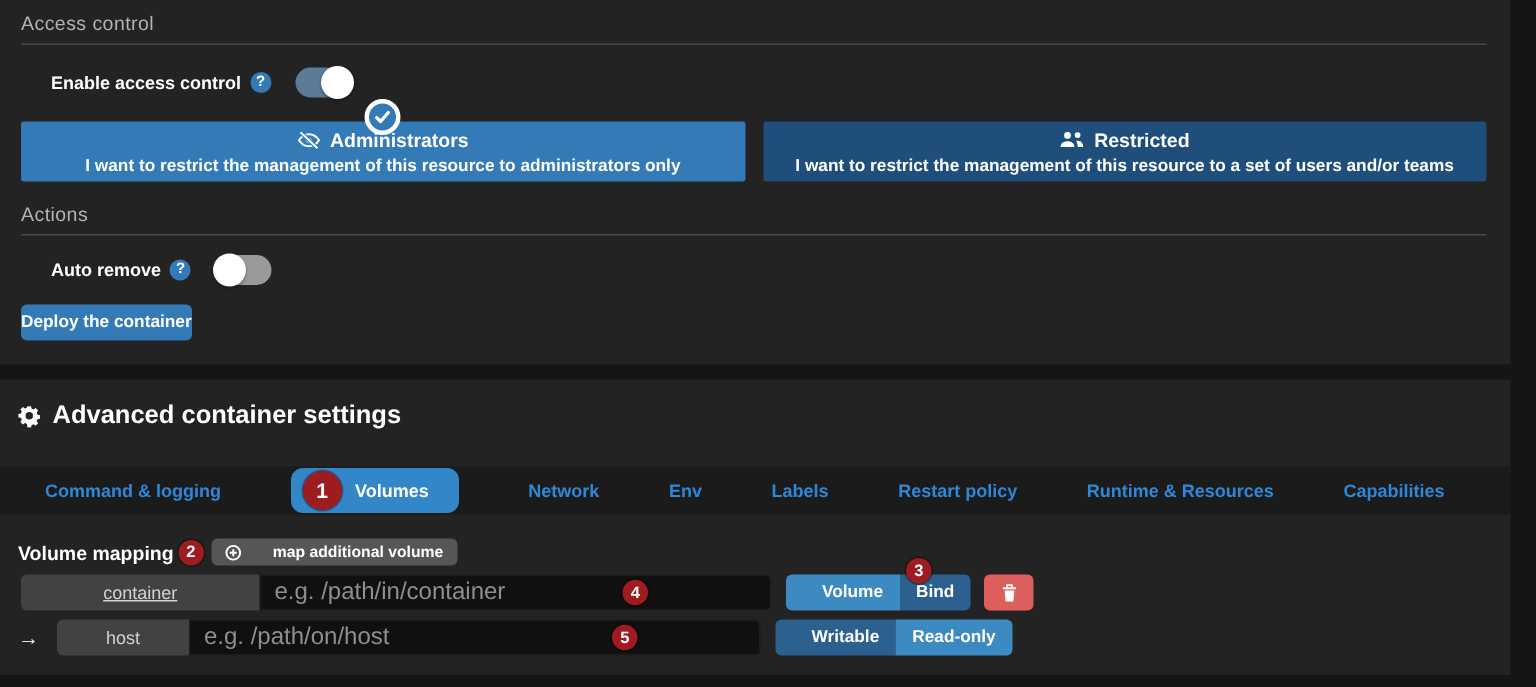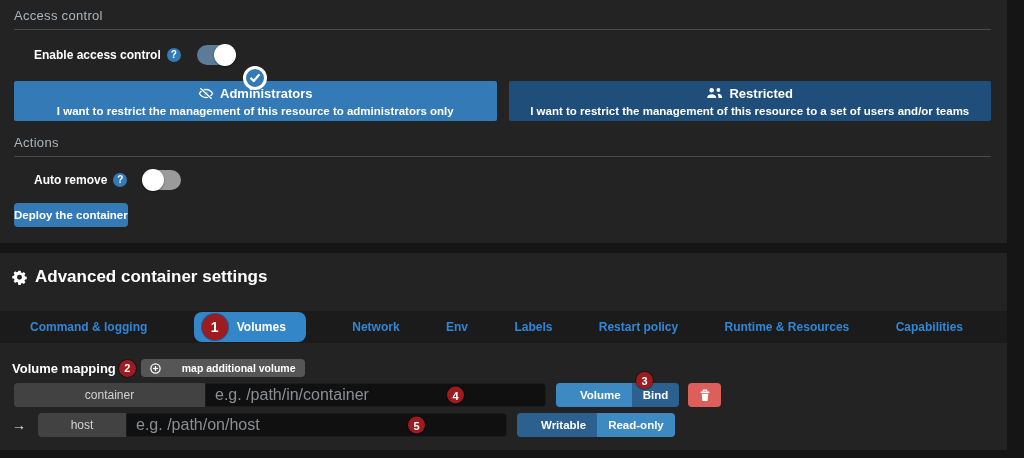--- a/index.html
+++ b/index.html
@@ -77,21 +77,21 @@
     color:#fff; border-radius:4px; font-family:"Liberation Sans",sans-serif;
     font-size:10.5px; font-weight:bold; padding:3px 9px; cursor:pointer; margin-left:2px;
   }
 
   .vm-row { display:flex; align-items:center; margin-top:6px; height:24px; }
   .addon {
     height:24px; background:#424242; color:#d2d2d2; font-size:12px;
     display:flex; align-items:center; justify-content:center;
     border-radius:4px 0 0 4px;
   }
-  .addon-container { width:191px; }
+  .addon-container { width:159px;text-decoration:underline; }
   .addon-host { width:88px; }
   .vm-input-wrap { position:relative; height:24px; }
   .vm-input {
     width:100%; height:24px; background:#101010; border:1px solid #1c1c1c;
     border-radius:0 4px 4px 0; color:#e0e0e0; font-family:"Liberation Sans",sans-serif;
     font-size:16px; padding:0 9px; outline:none;
   }
   .vm-input::placeholder { color:#8a8f94; opacity:1; }
   .input-badge { position:absolute; right:82px; top:50%; transform:translateY(-50%); }
 

